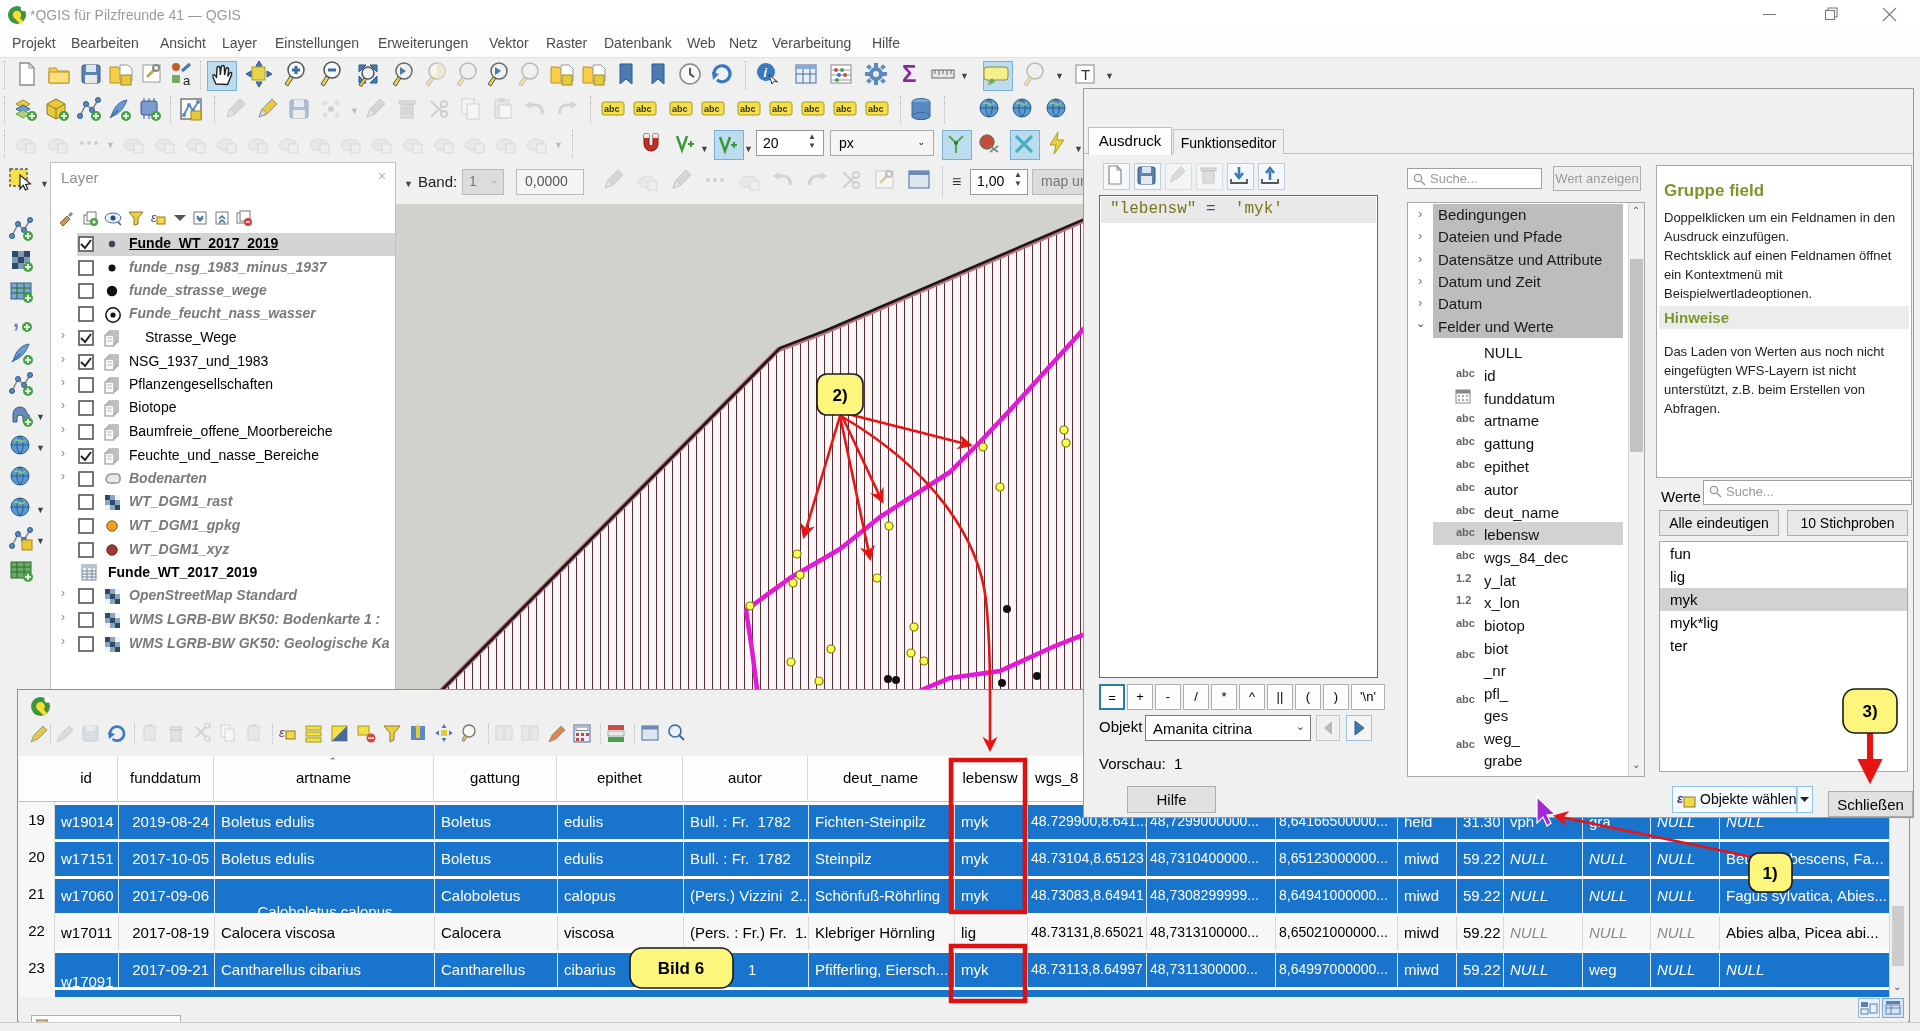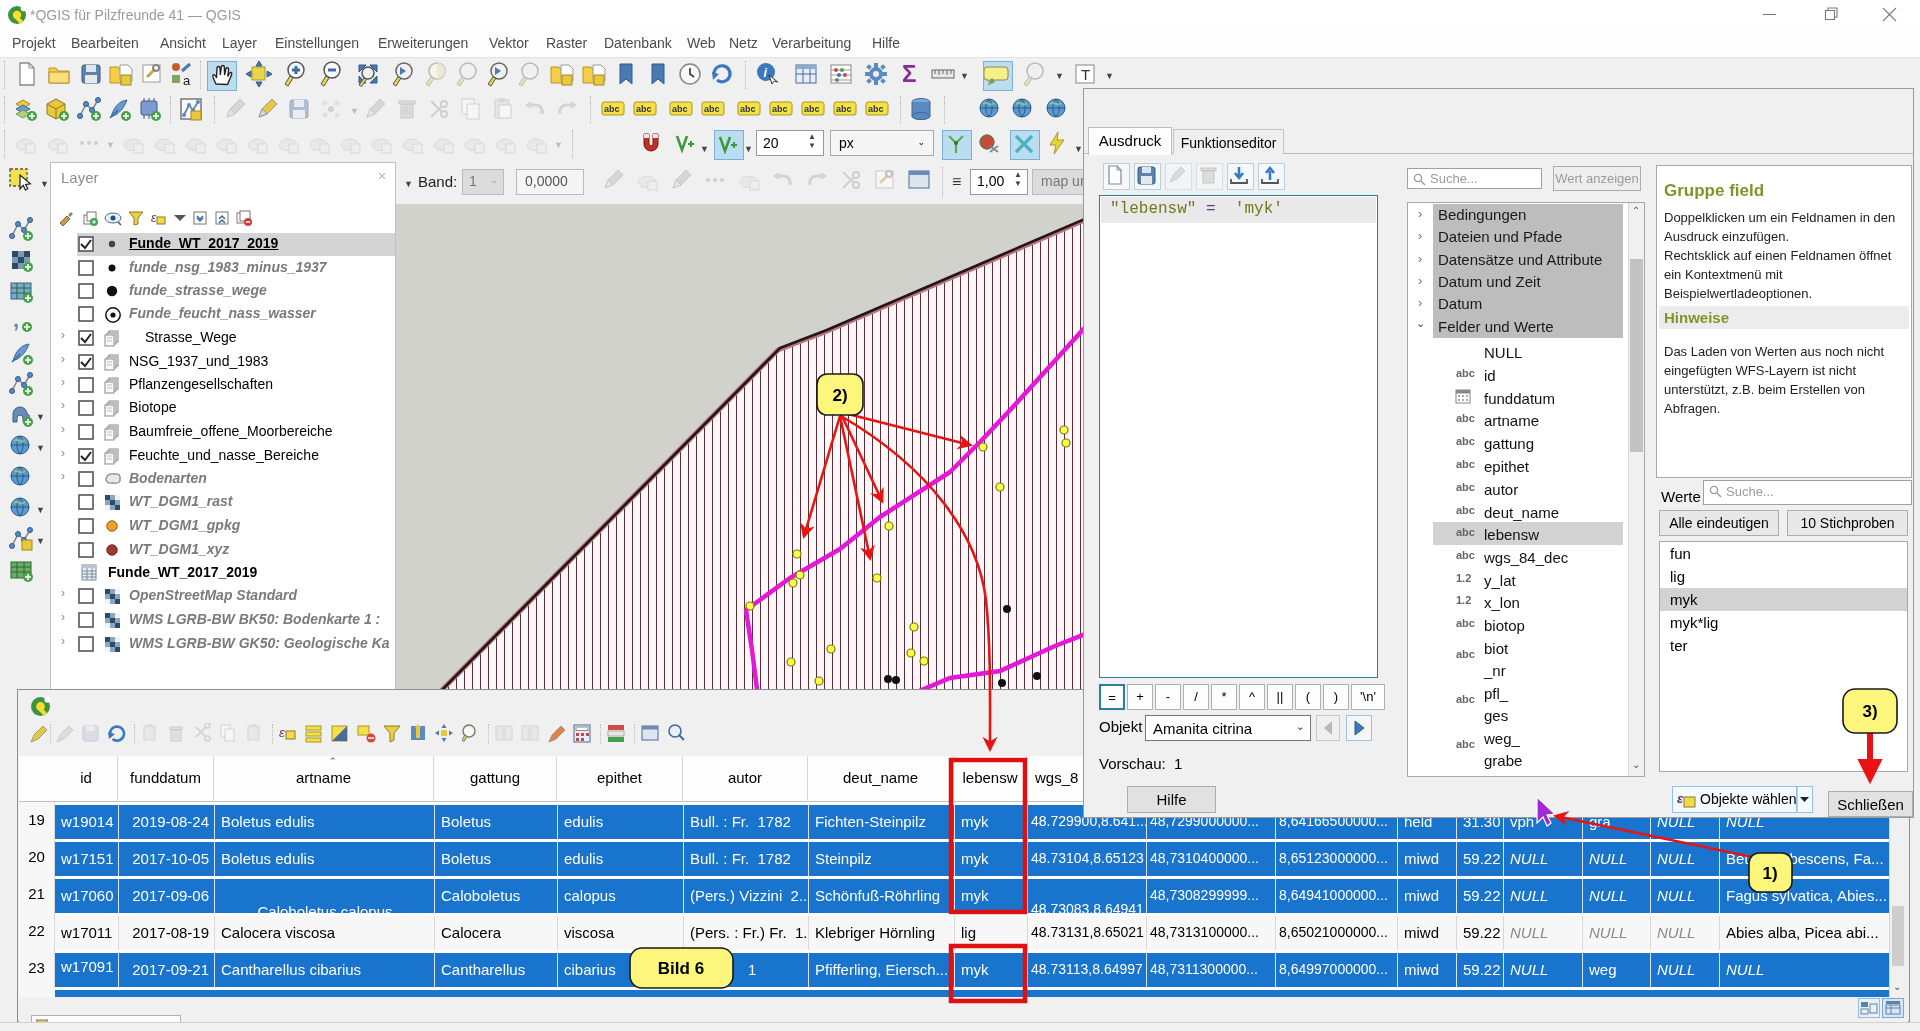--- a/index.html
+++ b/index.html
@@ -1153,21 +1153,21 @@
 <div style="position:absolute;left:0;top:0;width:36px;height:37px;background:#f7f7f7;border-right:1px solid #d8d8d8;font-size:15px;text-align:center;padding-top:9px;">21</div>
 <div style="position:absolute;left:36px;top:3px;width:1835px;height:34px;background:#1874cd;"></div>
 <div style="position:absolute;left:36px;top:3px;width:63px;height:34px;font-size:15px;color:#ffffff;padding:8px 5px 0 6px;overflow:hidden;white-space:nowrap;text-align:left;">w17060</div>
 <div style="position:absolute;left:99px;top:3px;width:96px;height:34px;border-left:1px solid #d9e7f5;font-size:15px;color:#ffffff;padding:8px 5px 0 6px;overflow:hidden;white-space:nowrap;text-align:right;">2017-09-06</div>
 <div style="position:absolute;left:195px;top:3px;width:220px;height:34px;border-left:1px solid #d9e7f5;font-size:15px;color:#ffffff;padding:24px 5px 0 6px;overflow:hidden;white-space:nowrap;text-align:center;">Caloboletus calopus</div>
 <div style="position:absolute;left:415px;top:3px;width:123px;height:34px;border-left:1px solid #d9e7f5;font-size:15px;color:#ffffff;padding:8px 5px 0 6px;overflow:hidden;white-space:nowrap;text-align:left;">Caloboletus</div>
 <div style="position:absolute;left:538px;top:3px;width:126px;height:34px;border-left:1px solid #d9e7f5;font-size:15px;color:#ffffff;padding:8px 5px 0 6px;overflow:hidden;white-space:nowrap;text-align:left;">calopus</div>
 <div style="position:absolute;left:664px;top:3px;width:125px;height:34px;border-left:1px solid #d9e7f5;font-size:15px;color:#ffffff;padding:8px 5px 0 6px;overflow:hidden;white-space:nowrap;text-align:left;">(Pers.) Vizzini&nbsp;&nbsp;2...</div>
 <div style="position:absolute;left:789px;top:3px;width:146px;height:34px;border-left:1px solid #d9e7f5;font-size:15px;color:#ffffff;padding:8px 5px 0 6px;overflow:hidden;white-space:nowrap;text-align:left;">Schönfuß-Röhrling</div>
 <div style="position:absolute;left:935px;top:3px;width:73px;height:34px;border-left:1px solid #d9e7f5;font-size:15px;color:#ffffff;padding:8px 5px 0 6px;overflow:hidden;white-space:nowrap;text-align:left;">myk</div>
-<div style="position:absolute;left:1008px;top:3px;width:119px;height:34px;border-left:1px solid #d9e7f5;font-size:14px;color:#ffffff;padding:22px 5px 0 3px;overflow:hidden;white-space:nowrap;text-align:left;">48.73083,8.64941</div>
+<div style="position:absolute;left:1008px;top:3px;width:119px;height:34px;border-left:1px solid #d9e7f5;font-size:14px;color:#ffffff;padding:8px 5px 0 3px;overflow:hidden;white-space:nowrap;text-align:left;">48.73083,8.64941</div>
 <div style="position:absolute;left:1127px;top:3px;width:129px;height:34px;border-left:1px solid #d9e7f5;font-size:14px;color:#ffffff;padding:8px 5px 0 3px;overflow:hidden;white-space:nowrap;text-align:left;">48,7308299999...</div>
 <div style="position:absolute;left:1256px;top:3px;width:122px;height:34px;border-left:1px solid #d9e7f5;font-size:14px;color:#ffffff;padding:8px 5px 0 3px;overflow:hidden;white-space:nowrap;text-align:left;">8,64941000000...</div>
 <div style="position:absolute;left:1378px;top:3px;width:59px;height:34px;border-left:1px solid #d9e7f5;font-size:15px;color:#ffffff;padding:8px 5px 0 6px;overflow:hidden;white-space:nowrap;text-align:left;">miwd</div>
 <div style="position:absolute;left:1437px;top:3px;width:47px;height:34px;border-left:1px solid #d9e7f5;font-size:15px;color:#ffffff;padding:8px 5px 0 6px;overflow:hidden;white-space:nowrap;text-align:left;">59.22</div>
 <div style="position:absolute;left:1484px;top:3px;width:79px;height:34px;border-left:1px solid #d9e7f5;font-size:15px;color:#ffffff;font-style:italic;padding:8px 5px 0 6px;overflow:hidden;white-space:nowrap;text-align:left;">NULL</div>
 <div style="position:absolute;left:1563px;top:3px;width:68px;height:34px;border-left:1px solid #d9e7f5;font-size:15px;color:#ffffff;font-style:italic;padding:8px 5px 0 6px;overflow:hidden;white-space:nowrap;text-align:left;">NULL</div>
 <div style="position:absolute;left:1631px;top:3px;width:69px;height:34px;border-left:1px solid #d9e7f5;font-size:15px;color:#ffffff;font-style:italic;padding:8px 5px 0 6px;overflow:hidden;white-space:nowrap;text-align:left;">NULL</div>
 <div style="position:absolute;left:1700px;top:3px;width:170px;height:34px;border-left:1px solid #d9e7f5;font-size:15px;color:#ffffff;padding:8px 5px 0 6px;overflow:hidden;white-space:nowrap;text-align:left;">Fagus sylvatica, Abies...</div>
 </div>
 <div style="position:absolute;left:0;top:157px;width:1871px;height:37px;">
@@ -1187,21 +1187,21 @@
 <div style="position:absolute;left:1378px;top:3px;width:59px;height:34px;border-left:1px solid #d8d8d8;font-size:15px;color:#000000;padding:8px 5px 0 6px;overflow:hidden;white-space:nowrap;text-align:left;">miwd</div>
 <div style="position:absolute;left:1437px;top:3px;width:47px;height:34px;border-left:1px solid #d8d8d8;font-size:15px;color:#000000;padding:8px 5px 0 6px;overflow:hidden;white-space:nowrap;text-align:left;">59.22</div>
 <div style="position:absolute;left:1484px;top:3px;width:79px;height:34px;border-left:1px solid #d8d8d8;font-size:15px;color:#8a8a8a;font-style:italic;padding:8px 5px 0 6px;overflow:hidden;white-space:nowrap;text-align:left;">NULL</div>
 <div style="position:absolute;left:1563px;top:3px;width:68px;height:34px;border-left:1px solid #d8d8d8;font-size:15px;color:#8a8a8a;font-style:italic;padding:8px 5px 0 6px;overflow:hidden;white-space:nowrap;text-align:left;">NULL</div>
 <div style="position:absolute;left:1631px;top:3px;width:69px;height:34px;border-left:1px solid #d8d8d8;font-size:15px;color:#8a8a8a;font-style:italic;padding:8px 5px 0 6px;overflow:hidden;white-space:nowrap;text-align:left;">NULL</div>
 <div style="position:absolute;left:1700px;top:3px;width:170px;height:34px;border-left:1px solid #d8d8d8;font-size:15px;color:#000000;padding:8px 5px 0 6px;overflow:hidden;white-space:nowrap;text-align:left;">Abies alba, Picea abi...</div>
 </div>
 <div style="position:absolute;left:0;top:194px;width:1871px;height:37px;">
 <div style="position:absolute;left:0;top:0;width:36px;height:37px;background:#f7f7f7;border-right:1px solid #d8d8d8;font-size:15px;text-align:center;padding-top:9px;">23</div>
 <div style="position:absolute;left:36px;top:3px;width:1835px;height:34px;background:#1874cd;"></div>
-<div style="position:absolute;left:36px;top:3px;width:63px;height:34px;font-size:15px;color:#ffffff;padding:5px 5px 0 6px;overflow:hidden;white-space:nowrap;text-align:left;">w17091</div>
+<div style="position:absolute;left:36px;top:3px;width:63px;height:34px;font-size:15px;color:#ffffff;padding:20px 5px 0 6px;overflow:hidden;white-space:nowrap;text-align:left;">w17091</div>
 <div style="position:absolute;left:99px;top:3px;width:96px;height:34px;border-left:1px solid #d9e7f5;font-size:15px;color:#ffffff;padding:8px 5px 0 6px;overflow:hidden;white-space:nowrap;text-align:right;">2017-09-21</div>
 <div style="position:absolute;left:195px;top:3px;width:220px;height:34px;border-left:1px solid #d9e7f5;font-size:15px;color:#ffffff;padding:8px 5px 0 6px;overflow:hidden;white-space:nowrap;text-align:left;">Cantharellus cibarius</div>
 <div style="position:absolute;left:415px;top:3px;width:123px;height:34px;border-left:1px solid #d9e7f5;font-size:15px;color:#ffffff;padding:8px 5px 0 6px;overflow:hidden;white-space:nowrap;text-align:left;">Cantharellus</div>
 <div style="position:absolute;left:538px;top:3px;width:126px;height:34px;border-left:1px solid #d9e7f5;font-size:15px;color:#ffffff;padding:8px 5px 0 6px;overflow:hidden;white-space:nowrap;text-align:left;">cibarius</div>
 <div style="position:absolute;left:664px;top:3px;width:125px;height:34px;border-left:1px solid #d9e7f5;font-size:15px;color:#ffffff;padding:8px 5px 0 64px;overflow:hidden;white-space:nowrap;text-align:left;">1</div>
 <div style="position:absolute;left:789px;top:3px;width:146px;height:34px;border-left:1px solid #d9e7f5;font-size:15px;color:#ffffff;padding:8px 5px 0 6px;overflow:hidden;white-space:nowrap;text-align:left;">Pfifferling, Eiersch...</div>
 <div style="position:absolute;left:935px;top:3px;width:73px;height:34px;border-left:1px solid #d9e7f5;font-size:15px;color:#ffffff;padding:8px 5px 0 6px;overflow:hidden;white-space:nowrap;text-align:left;">myk</div>
 <div style="position:absolute;left:1008px;top:3px;width:119px;height:34px;border-left:1px solid #d9e7f5;font-size:14px;color:#ffffff;padding:8px 5px 0 3px;overflow:hidden;white-space:nowrap;text-align:left;">48.73113,8.64997</div>
 <div style="position:absolute;left:1127px;top:3px;width:129px;height:34px;border-left:1px solid #d9e7f5;font-size:14px;color:#ffffff;padding:8px 5px 0 3px;overflow:hidden;white-space:nowrap;text-align:left;">48,7311300000...</div>
 <div style="position:absolute;left:1256px;top:3px;width:122px;height:34px;border-left:1px solid #d9e7f5;font-size:14px;color:#ffffff;padding:8px 5px 0 3px;overflow:hidden;white-space:nowrap;text-align:left;">8,64997000000...</div>

